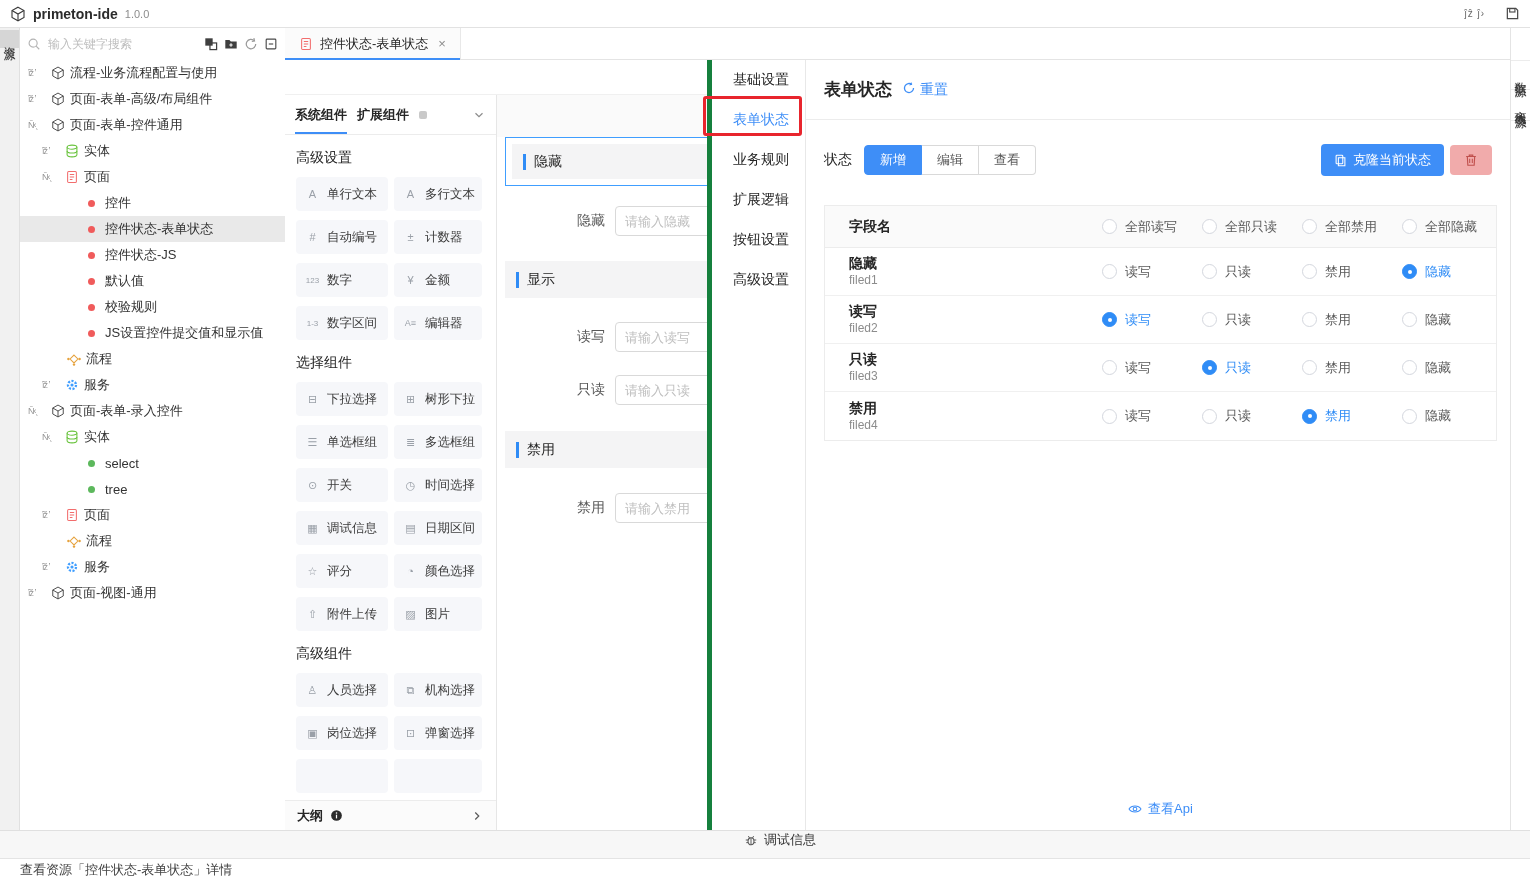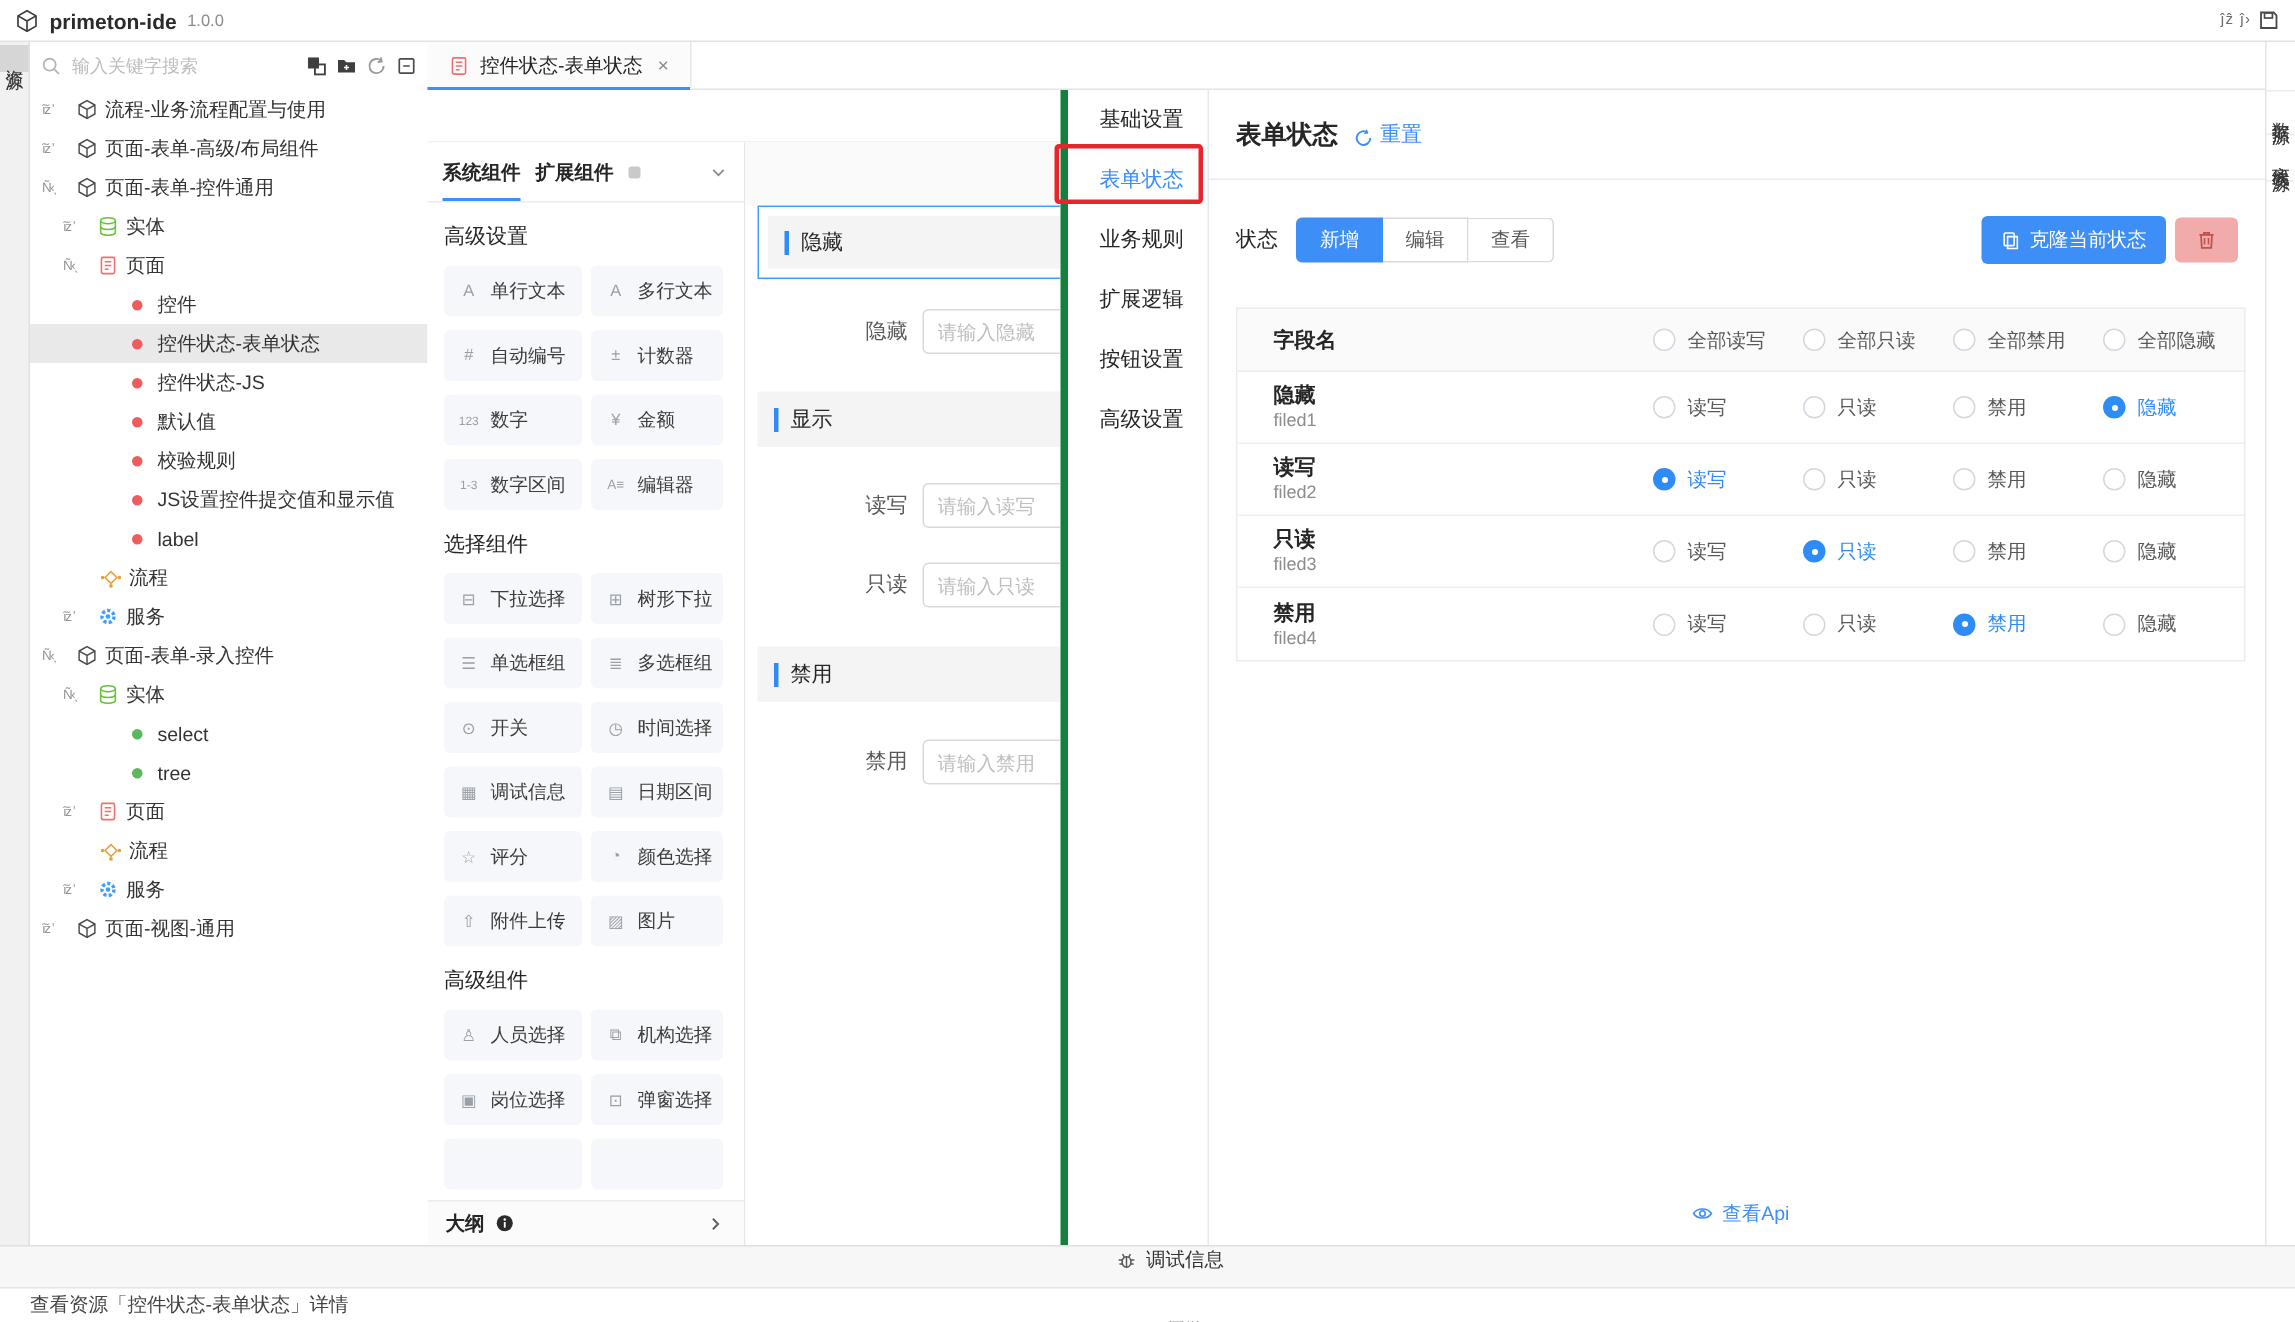--- a/index.html
+++ b/index.html
@@ -6,21 +6,21 @@
     font-family:"Liberation Sans","DejaVu Sans",sans-serif;background:#fff;color:#333;}
   *{box-sizing:border-box;}
   .ic{width:14px;height:14px;flex:none;display:inline-block;vertical-align:middle;}
 
   
   .titlebar{position:absolute;left:0;top:0;width:1530px;height:28px;background:#fff;
     border-bottom:1px solid #e2e2e2;display:flex;align-items:center;padding:0 10px;gap:7px;z-index:30;}
   .logo{color:#3a3a3a;width:16px;height:16px;}
   .app-name{font-size:14px;font-weight:bold;color:#2b2b2b;}
   .app-ver{font-size:11px;color:#8c8c8c;}
-  .tb-right{margin-left:auto;display:flex;align-items:center;gap:4px;}
+  .tb-right{margin-left:auto;display:flex;align-items:center;gap:20px;}
   .tb-glyphs{font-size:10px;color:#6b6b6b;letter-spacing:1px;}
   .tb-save{color:#4a4a4a;width:15px;height:15px;}
 
   
   .left-rail{position:absolute;left:0;top:28px;width:20px;height:802px;background:#f1f1f1;
     border-right:1px solid #e0e0e0;}
   .rail-tab{margin-top:2px;background:#d6d6d6;padding:7px 0;display:flex;justify-content:center;}
   .vtext{writing-mode:vertical-rl;text-orientation:upright;font-size:12px;color:#333;letter-spacing:2px;line-height:14px;}
 
   
@@ -96,21 +96,21 @@
   .nav-item.active{color:#3e8ef7;}
   .red-box{position:absolute;left:703px;top:96px;width:99px;height:40px;border:3px solid #e8252d;
     border-radius:3px;z-index:40;pointer-events:none;}
 
   
   .panel{position:absolute;left:805px;top:60px;width:705px;height:770px;background:#fff;
     border-left:1px solid #e8e8e8;z-index:10;}
   .panel-head{height:60px;border-bottom:1px solid #ececec;display:flex;align-items:center;
     padding-left:18px;gap:10px;}
   .panel-title{font-size:17px;font-weight:bold;color:#262626;}
-  .reset-link{display:flex;align-items:flex-end;gap:4px;color:#3e8ef7;font-size:14px;cursor:pointer;}
+  .reset-link{display:flex;align-items:flex-start;gap:4px;color:#3e8ef7;font-size:14px;cursor:pointer;}
   .controls{margin:24px 18px 0;display:flex;align-items:center;}
   .state-label{font-size:14px;color:#262626;margin-right:12px;}
   .seg{display:flex;}
   .seg-btn{height:30px;padding:0 15px;background:#fff;border:1px solid #d9d9d9;border-left-width:0;
     font-size:13px;color:#595959;display:flex;align-items:center;font-family:inherit;}
   .seg-btn:first-child{border-left-width:1px;border-radius:4px 0 0 4px;}
   .seg-btn:last-child{border-radius:0 4px 4px 0;}
   .seg-btn.active{background:#3e8ef7;border-color:#3e8ef7;color:#fff;}
   .controls-right{margin-left:auto;display:flex;align-items:center;gap:6px;}
   .clone-btn{height:32px;background:#3e8ef7;color:#fff;border:none;border-radius:4px;padding:0 13px;
@@ -338,24 +338,20 @@
         <span>默认值</span>
       </div>
     <div class="trow lvl2">
         <span class="dot red"></span>
         <span>校验规则</span>
       </div>
     <div class="trow lvl2">
         <span class="dot red"></span>
         <span>JS设置控件提交值和显示值</span>
       </div>
-    <div class="trow lvl2">
-        <span class="dot red"></span>
-        <span>label</span>
-      </div>
     <div class="trow lvl1 noexp">
         <svg class="ic c-flow">
           <use href="#i-flow"></use>
         </svg>
         <span>流程</span>
       </div>
     <div class="trow lvl1">
         <span class="exp">îž ʼ</span>
         <svg class="ic c-gear">
           <use href="#i-gear"></use>

